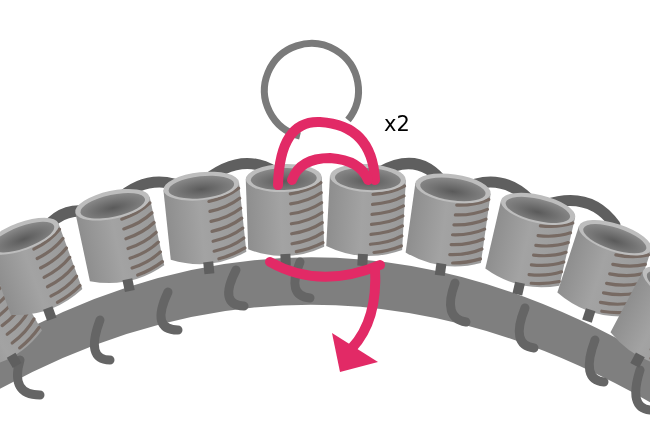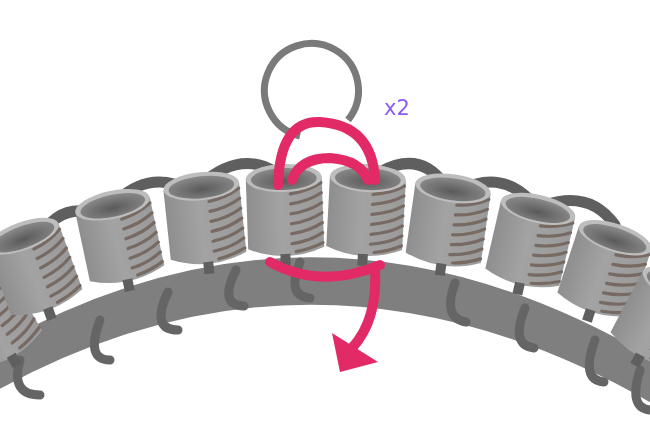--- a/index.html
+++ b/index.html
@@ -1,18 +1,18 @@
 <!DOCTYPE html>
 <html><head>
   <meta charset="utf-8">
   <style>
     html, body { margin: 0; padding: 0; background: #ffffff; }
     body { width: 650px; height: 433px; overflow: hidden; position: relative; font-family: "DejaVu Sans", sans-serif; }
     #stage { position: absolute; left: 0; top: 0; width: 650px; height: 433px; }
-    .label-x2 { position: absolute; left: 384px; top: 96px; font-family: "DejaVu Sans", sans-serif; font-size: 21px; color: #8b5cf6; letter-spacing: 0px; }
+    .label-x2 { position: absolute; left: 384px; top: 112px; font-family: "DejaVu Sans", sans-serif; font-size: 21px; color: #000000; letter-spacing: 0px; }
   </style>
 </head>
 <body>
 
 <svg id="stage" viewBox="0 0 650 433" xmlns="http://www.w3.org/2000/svg">
   <defs>
     <linearGradient id="beadGrad" x1="0" y1="0" x2="1" y2="0">
       <stop offset="0" stop-color="#8e8e8e"></stop>
       <stop offset="0.45" stop-color="#a3a3a3"></stop>
       <stop offset="1" stop-color="#9a9a9a"></stop>

